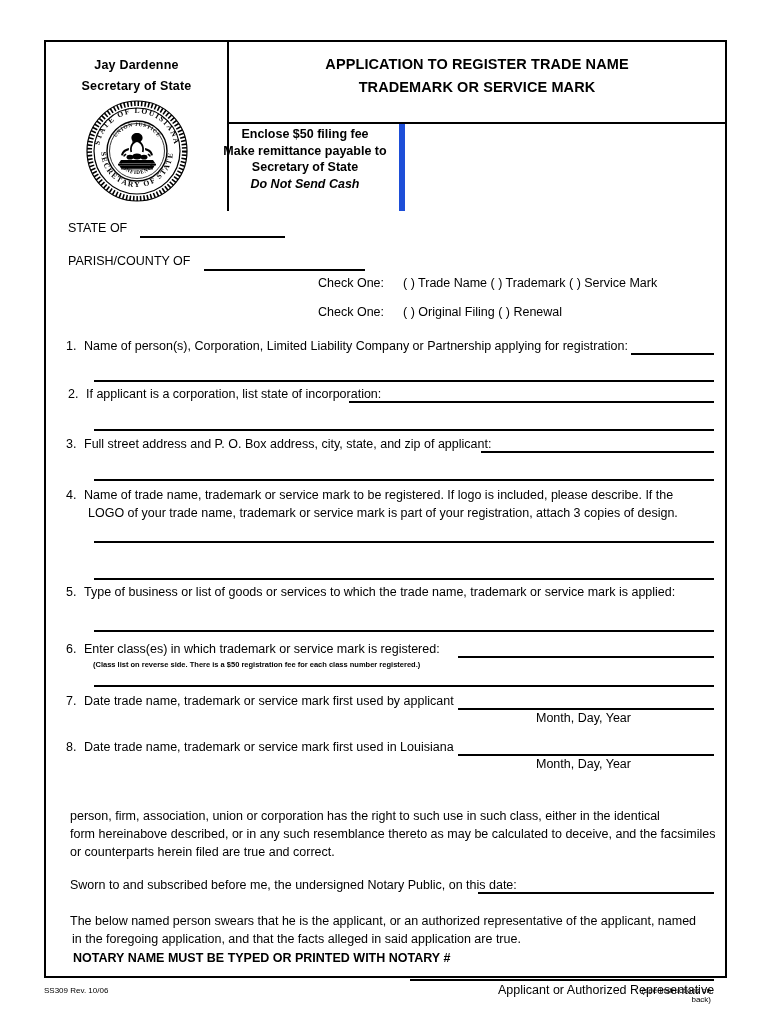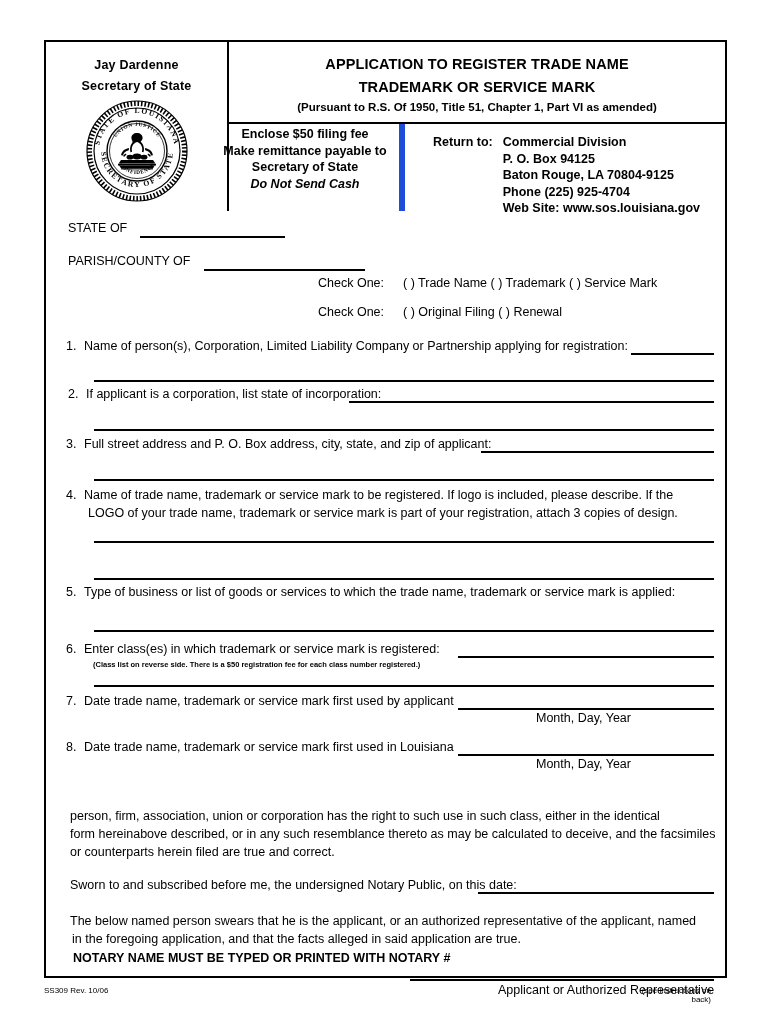--- a/index.html
+++ b/index.html
@@ -224,42 +224,29 @@
               <path d="M34.4 66.6 h35.2 l-1.4 2.4 h-32.4z"></path>
               <path d="M36 69.2 h32 v1.2 h-32z"></path>
             </g>
           </svg>
         </div>
       </div>
 
       <div class="title-cell">
         <div class="title-line1">APPLICATION TO REGISTER TRADE NAME</div>
         <div class="title-line2">TRADEMARK OR SERVICE MARK</div>
-        <div class="title-sub">(Pursuant to R.S. Of 1950, Title 51, Chapter 1, Part VI as amended)</div>
       </div>
 
       <div class="fee-cell">
         <div>Enclose $50 filing fee</div>
         <div>Make remittance payable to</div>
         <div>Secretary of State</div>
         <div class="italic">Do Not Send Cash</div>
       </div>
 
-      <div class="return-cell">
-        <div class="return-row">
-          <div class="return-label">Return to:</div>
-          <div class="return-lines">
-            <div>Commercial Division</div>
-            <div>P. O. Box 94125</div>
-            <div>Baton Rouge, LA 70804-9125</div>
-            <div>Phone (225) 925-4704</div>
-            <div>Web Site: www.sos.louisiana.gov</div>
-          </div>
-        </div>
-      </div>
     </div>
 
     <div class="body-area">
 
       <div class="txt" style="left:22px; top:10px;">STATE OF</div>
       <div class="rule" style="left:94px; top:25px; width:145px;"></div>
 
       <div class="txt" style="left:22px; top:43px;">PARISH/COUNTY OF</div>
       <div class="rule" style="left:158px; top:58px; width:161px;"></div>
 

